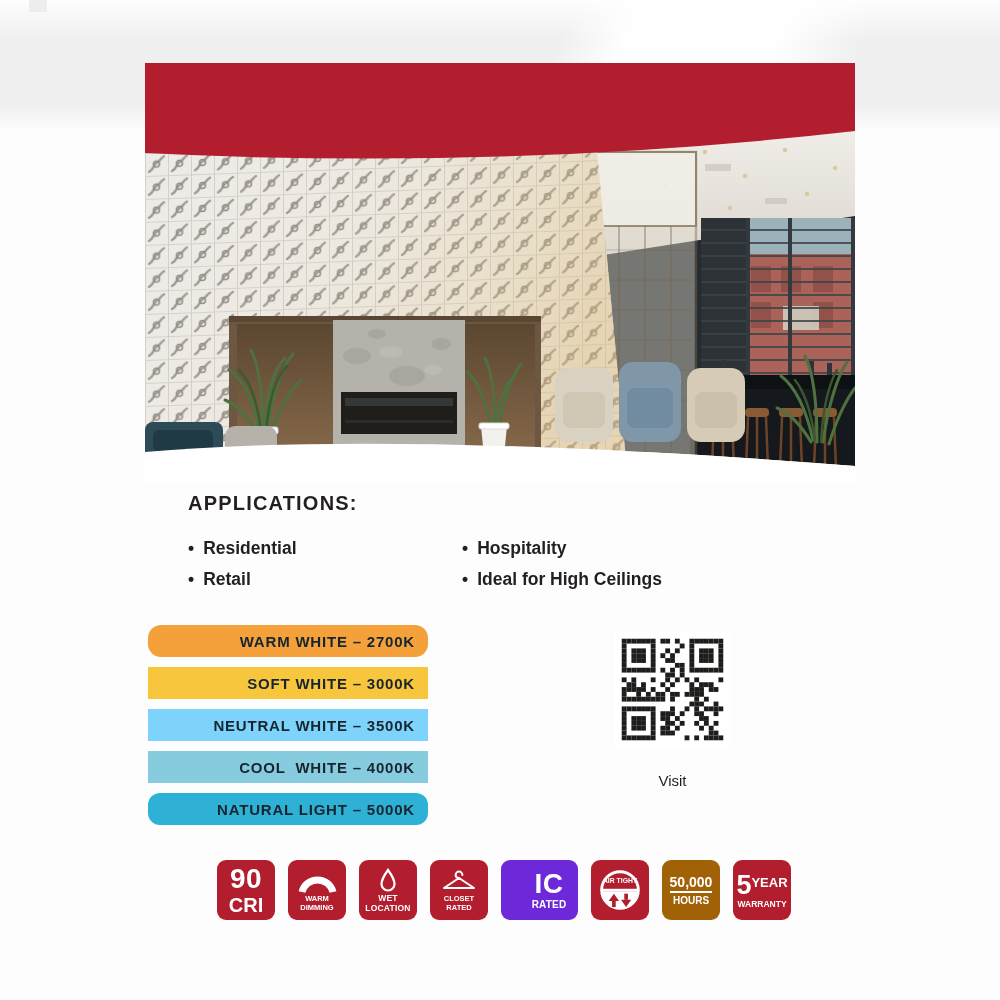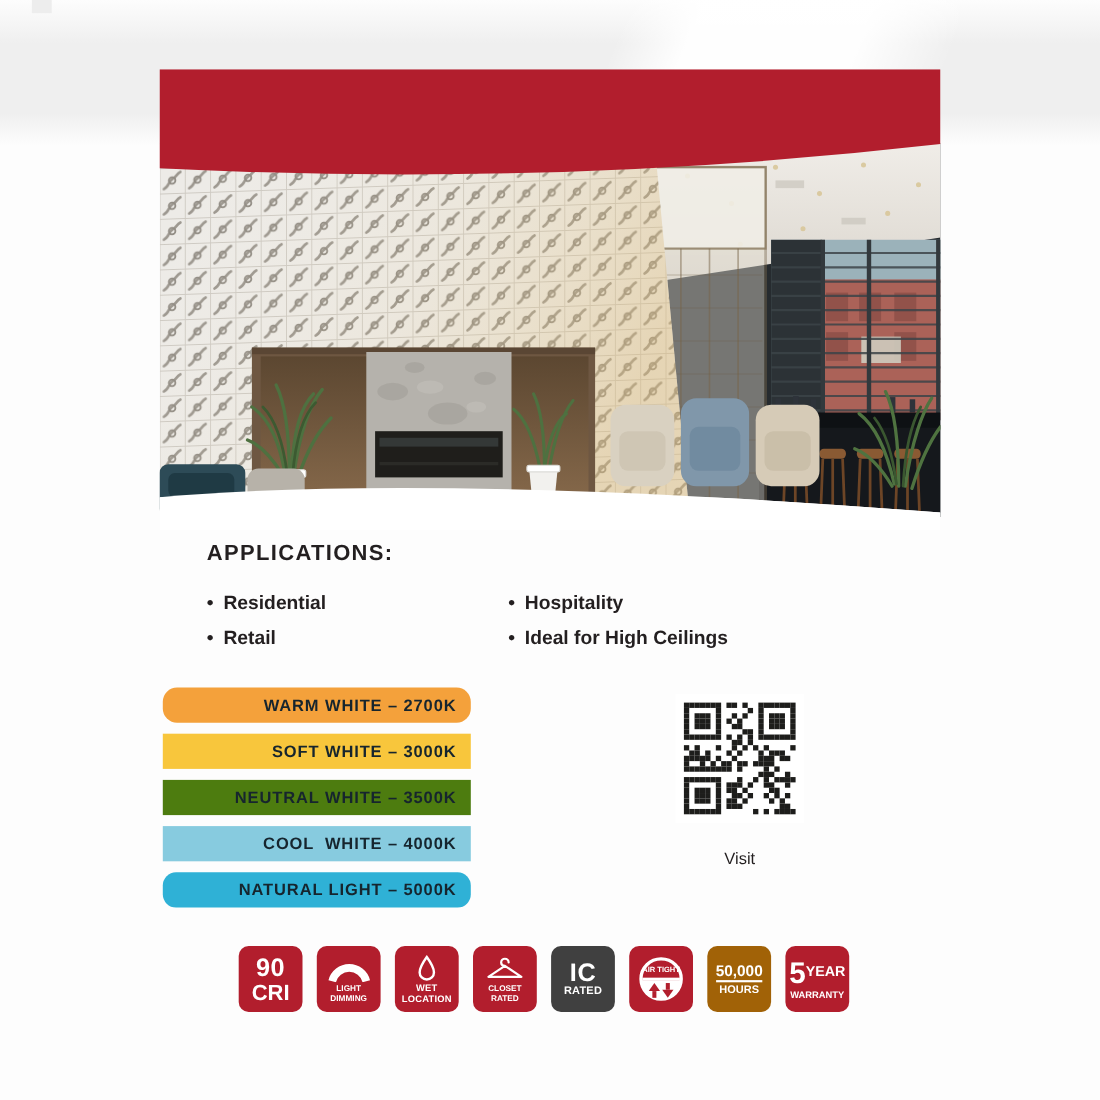--- a/index.html
+++ b/index.html
@@ -27,21 +27,21 @@
   .bar span{font-size:15px;font-weight:bold;letter-spacing:.8px;color:#16252e;
             padding-right:13px;white-space:pre;}
 
   .qrblock{position:absolute;left:545px;top:631px;width:255px;text-align:center;color:#231f20;}
   .qrblock svg{display:block;margin:0 auto;background:#fff;}
   .qrtext{margin-top:23px;font-size:15px;line-height:19.5px;font-weight:500;}
 
   .badges{position:absolute;left:217px;top:860px;display:flex;gap:13px;}
   .badge{width:58px;height:60px;border-radius:9px;color:#fff;display:flex;flex-direction:column;
          align-items:center;justify-content:center;text-align:center;line-height:1;}
-  .badge .big{font-size:23px;font-weight:bold;letter-spacing:.5px;}
+  .badge .big{font-size:28px;font-weight:bold;letter-spacing:.5px;}
   .badge .mid{font-size:20px;font-weight:bold;margin-top:2px;}
   .badge .sm{font-size:8.5px;font-weight:bold;letter-spacing:.2px;margin-top:1.5px;}
   .badge .xs{font-size:7.5px;font-weight:bold;margin-top:1.5px;}
   .badge .num{font-size:14px;font-weight:bold;border-bottom:2px solid #fff;padding-bottom:2px;}
   .badge .hrs{font-size:10px;font-weight:bold;margin-top:3px;}
   .badge .row5{display:flex;align-items:flex-start;}
   .badge .five{font-size:27px;font-weight:bold;}
   .badge .year{font-size:13px;font-weight:bold;margin-top:4px;}
   .badge svg{display:block;}
 </style>
@@ -261,21 +261,21 @@
     </div>
   </div>
 
   <div class="bars">
     <div class="bar" style="background: rgb(244, 161, 59); border-radius: 13px;">
       <span>WARM WHITE – 2700K</span>
       </div>
     <div class="bar" style="background: rgb(248, 198, 60);">
       <span>SOFT WHITE – 3000K</span>
       </div>
-    <div class="bar" style="background: #4d7c0f;">
+    <div class="bar" style="background: #7dd3fc;">
       <span>NEUTRAL WHITE – 3500K</span>
       </div>
     <div class="bar" style="background: rgb(135, 203, 223);">
       <span>COOL  WHITE – 4000K</span>
       </div>
     <div class="bar" style="background: rgb(47, 177, 214); border-radius: 12px;">
       <span>NATURAL LIGHT – 5000K</span>
       </div>
   </div>
 
@@ -510,41 +510,41 @@
       <div class="big">90</div>
       <div class="mid">CRI</div>
     </div>
 
     <div class="badge" style="background: rgb(178, 30, 45);">
       <svg width="40" height="24" viewBox="0 0 40 24">
         <path d="M5,23 A16,16 0 0 1 36,23" stroke="#fff" stroke-width="7" fill="none"></path>
         <path d="M12,23 A9,9 0 0 1 29,23" stroke="#b21e2d" stroke-width="3" fill="none"></path>
         <path d="M12.5,23 A8.5,8.5 0 0 1 29,23" stroke="#fff" stroke-width="0" fill="none"></path>
       </svg>
-      <div class="xs">LIGHT</div>
+      <div class="xs">WARM</div>
       <div class="xs">DIMMING</div>
     </div>
 
     <div class="badge" style="background: rgb(178, 30, 45);">
       <svg width="26" height="24" viewBox="0 0 26 24">
         <path d="M13,2 C13,2 6.5,11 6.5,16 a6.5,6.5 0 0 0 13,0 C19.5,11 13,2 13,2 Z" stroke="#fff" stroke-width="2.2" fill="none"></path>
       </svg>
       <div class="sm">WET</div>
       <div class="sm">LOCATION</div>
     </div>
 
     <div class="badge" style="background: rgb(178, 30, 45);">
       <svg width="38" height="25" viewBox="0 0 38 25">
         <path d="M19,9 C16.8,9 15.6,7.6 15.6,6 A3.4,3.4 0 1 1 22.4,6 M19,9 L34,19 H4 Z" stroke="#fff" stroke-width="2" fill="none" stroke-linejoin="round" stroke-linecap="round"></path>
       </svg>
       <div class="xs">CLOSET</div>
       <div class="xs">RATED</div>
     </div>
 
-    <div class="badge" style="background: #404040;">
+    <div class="badge" style="background: #6d28d9; padding-left: 19px;">
       <div class="big">IC</div>
       <div class="sm" style="font-size:10px">RATED</div>
     </div>
 
     <div class="badge" style="background: rgb(178, 30, 45);">
       <svg width="44" height="44" viewBox="0 0 36 36">
         <defs>
             <clipPath id="lowhalf">
               <rect x="0" y="19" width="36" height="17"></rect>
             </clipPath>

